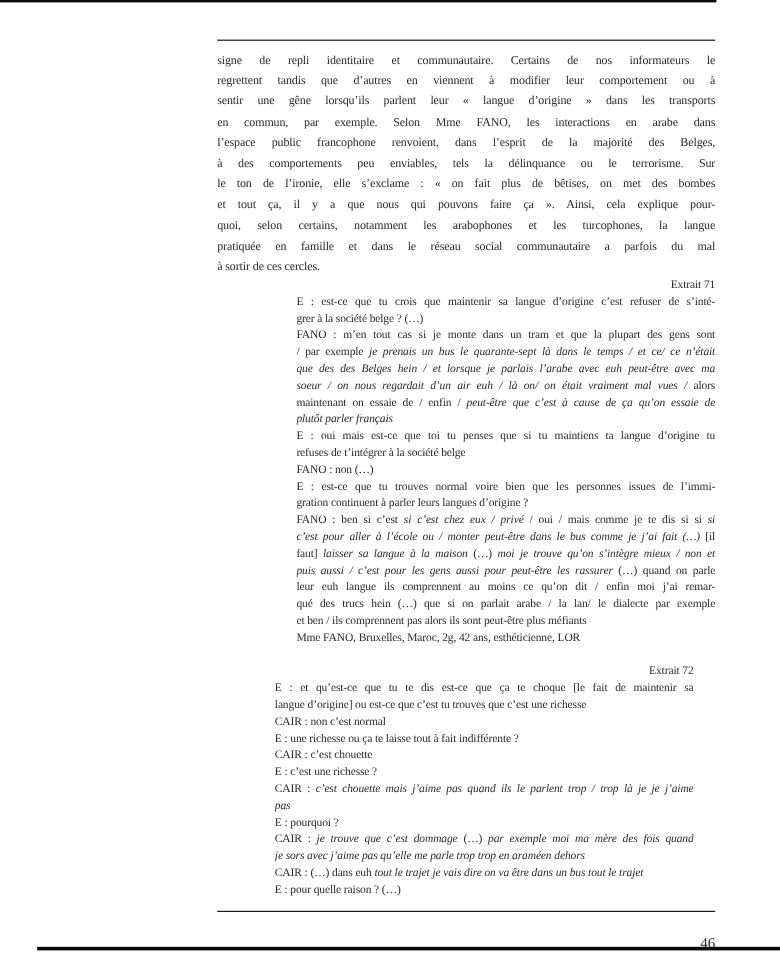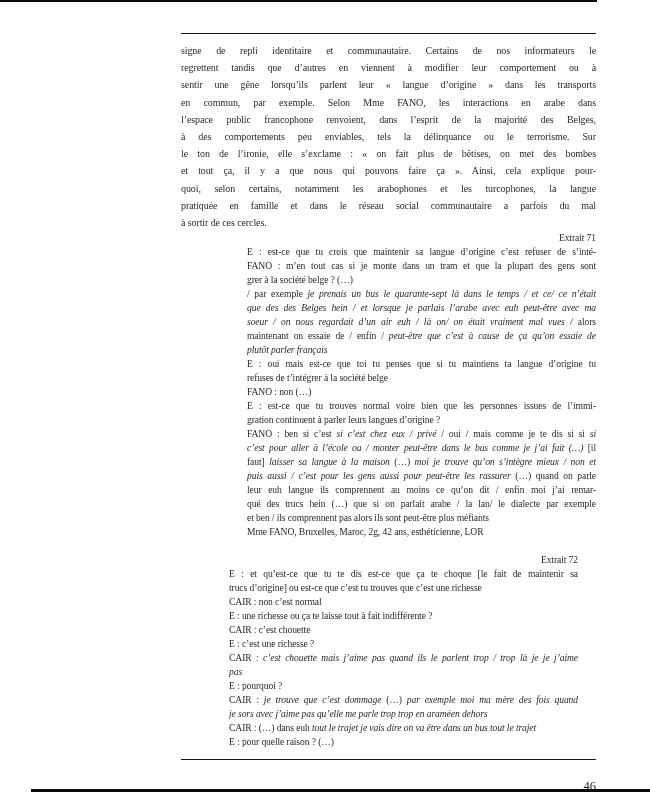--- a/index.html
+++ b/index.html
@@ -66,22 +66,22 @@
         <div class="line"><span>et tout ça, il y a que nous qui pouvons faire ça ». Ainsi, cela explique pour-</span></div>
         <div class="line"><span>quoi, selon certains, notamment les arabophones et les turcophones, la langue</span></div>
         <div class="line"><span>pratiquée en famille et dans le réseau social communautaire a parfois du mal</span></div>
         <div class="line last"><span>à sortir de ces cercles.</span></div>
       </div>
 
     <div class="extract">
       <div class="extract-label">Extrait 71</div>
       <div>
           <div class="line"><span>E : est-ce que tu crois que maintenir sa langue d’origine c’est refuser de s’inté-</span></div>
+          <div class="line last"><span>grer à la société belge ? (…)</span></div>
           <div class="line"><span>FANO : m’en tout cas si je monte dans un tram et que la plupart des gens sont</span></div>
-          <div class="line last"><span>grer à la société belge ? (…)</span></div>
           <div class="line"><span>/ par exemple </span><i>je prenais un bus le quarante-sept là dans le temps / et ce/ ce n’était</i></div>
           <div class="line"><i>que des des Belges hein / et lorsque je parlais l’arabe avec euh peut-être avec ma</i></div>
           <div class="line"><i>soeur / on nous regardait d’un air euh / là on/ on était vraiment mal vues /</i><span> alors</span></div>
           <div class="line"><span>maintenant on essaie de / enfin / </span><i>peut-être que c’est à cause de ça qu’on essaie de</i></div>
           <div class="line last"><i>plutôt parler français</i></div>
           <div class="line"><span>E : oui mais est-ce que toi tu penses que si tu maintiens ta langue d’origine tu</span></div>
           <div class="line last"><span>refuses de t’intégrer à la société belge</span></div>
           <div class="line last"><span>FANO : non (…)</span></div>
           <div class="line"><span>E : est-ce que tu trouves normal voire bien que les personnes issues de l’immi-</span></div>
           <div class="line last"><span>gration continuent à parler leurs langues d’origine ?</span></div>
@@ -93,21 +93,21 @@
           <div class="line"><span>qué des trucs hein (…) que si on parlait arabe / la lan/ le dialecte par exemple</span></div>
           <div class="line last"><span>et ben / ils comprennent pas alors ils sont peut-être plus méfiants</span></div>
           <div class="line last"><span>Mme FANO, Bruxelles, Maroc, 2g, 42 ans, esthéticienne, LOR</span></div>
         </div>
     </div>
 
     <div class="extract extract-gap">
       <div class="extract-label">Extrait 72</div>
       <div>
           <div class="line"><span>E : et qu’est-ce que tu te dis est-ce que ça te choque [le fait de maintenir sa</span></div>
-          <div class="line last"><span>trucs d’origine] ou est-ce que c’est  tu trouves que c’est une richesse</span></div>
+          <div class="line last"><span>langue d’origine] ou est-ce que c’est  tu trouves que c’est une richesse</span></div>
           <div class="line last"><span>CAIR : non c’est normal</span></div>
           <div class="line last"><span>E : une richesse ou ça te laisse tout à fait indifférente ?</span></div>
           <div class="line last"><span>CAIR : c’est chouette</span></div>
           <div class="line last"><span>E : c’est une richesse ?</span></div>
           <div class="line"><span>CAIR : </span><i>c’est chouette mais j’aime pas quand ils le parlent trop / trop là je je j’aime</i></div>
           <div class="line last"><i>pas</i></div>
           <div class="line last"><span>E : pourquoi ?</span></div>
           <div class="line"><span>CAIR : </span><i>je trouve que c’est dommage</i><span> (…) </span><i>par exemple moi ma mère des fois quand</i></div>
           <div class="line last"><i>je sors avec j’aime pas qu’elle me parle trop trop en araméen dehors</i></div>
           <div class="line last"><span>CAIR : (…) dans euh </span><i>tout le trajet je vais dire on va être dans un bus tout le trajet</i></div>

